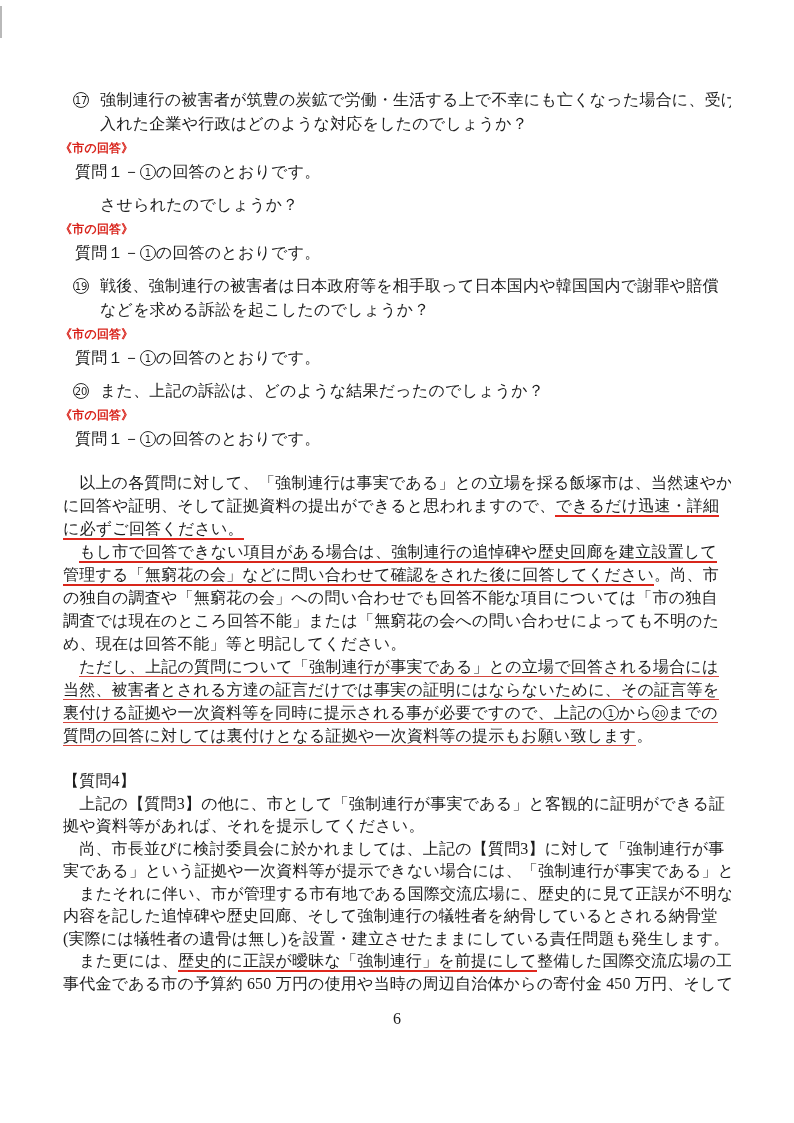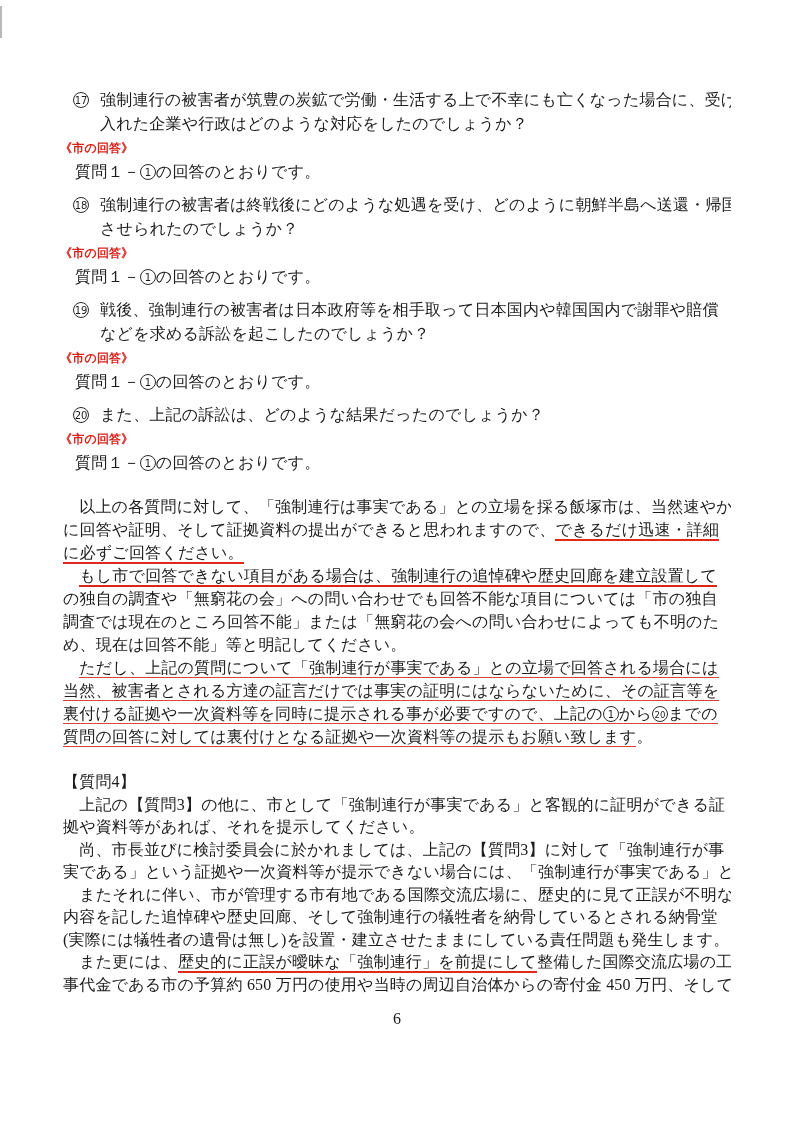--- a/index.html
+++ b/index.html
@@ -62,24 +62,20 @@
         <span>強制連行の被害者が筑豊の炭鉱で労働・生活する上で不幸にも亡くなった場合に、受け</span>
       </div>
       <div class="q-cont line">入れた企業や行政はどのような対応をしたのでしょうか？</div>
       <div class="ans-head line">《市の回答》</div>
       <div class="ans-body line">
         <span>質問１－</span><span class="circ">1</span><span>の回答のとおりです。</span>
       </div>
     </div>
 
     <div class="q-block">
-      <div class="q-first line">
-        <span class="q-num-cell"><span class="circ">18</span></span>
-        <span>強制連行の被害者は終戦後にどのような処遇を受け、どのように朝鮮半島へ送還・帰国</span>
-      </div>
       <div class="q-cont line">させられたのでしょうか？</div>
       <div class="ans-head line">《市の回答》</div>
       <div class="ans-body line">
         <span>質問１－</span><span class="circ">1</span><span>の回答のとおりです。</span>
       </div>
     </div>
 
     <div class="q-block">
       <div class="q-first line">
         <span class="q-num-cell"><span class="circ">19</span></span>
@@ -108,20 +104,23 @@
       <div class="line">
         <span>に回答や証明、そして証拠資料の提出ができると思われますので、</span><span class="u2">できるだけ迅速・詳細</span>
       </div>
       <div class="line">
         <span class="u2">に必ずご回答ください。</span>
       </div>
 
       <div class="line">
         <span>　</span><span class="u3">もし市で回答できない項目がある場合は、強制連行の追悼碑や歴史回廊を建立設置して</span>
       </div>
+      <div class="line">
+        <span class="u3">管理する「無窮花の会」などに問い合わせて確認をされた後に回答してください</span><span>。尚、市</span>
+      </div>
       <div class="line">の独自の調査や「無窮花の会」への問い合わせでも回答不能な項目については「市の独自</div>
       <div class="line">調査では現在のところ回答不能」または「無窮花の会への問い合わせによっても不明のた</div>
       <div class="line">め、現在は回答不能」等と明記してください。</div>
 
       <div class="line">
         <span>　</span><span class="u1">ただし、上記の質問について「強制連行が事実である」との立場で回答される場合には</span>
       </div>
       <div class="line">
         <span class="u1">当然、被害者とされる方達の証言だけでは事実の証明にはならないために、その証言等を</span>
       </div>

